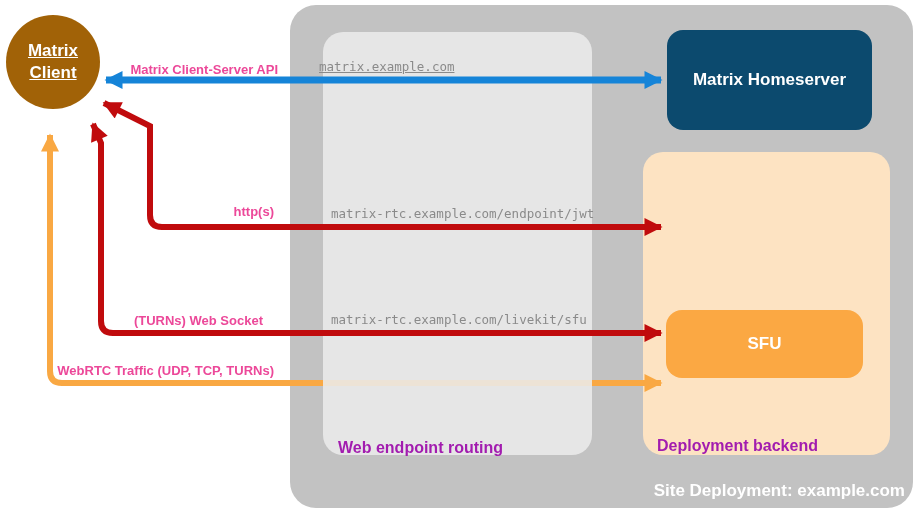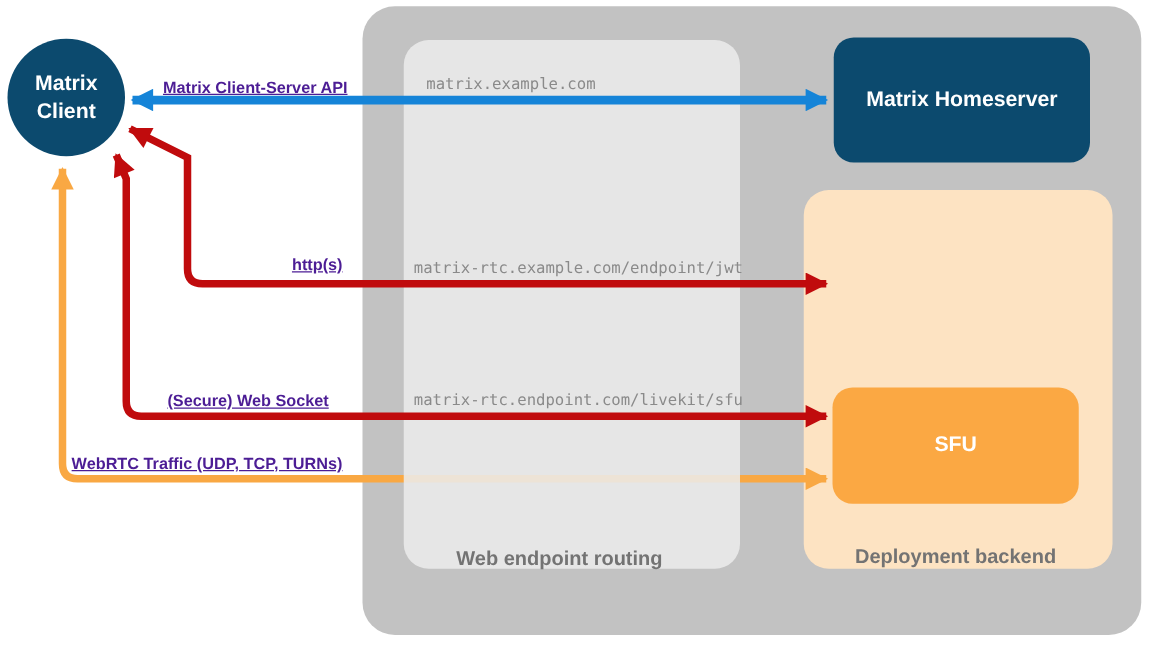--- a/index.html
+++ b/index.html
@@ -10,40 +10,40 @@
   .abs{position:absolute;}
   
   .outer-box{left:290px;top:5px;width:623px;height:503px;background:#C2C2C2;border-radius:26px;z-index:0;}
   .peach-box{left:643px;top:152px;width:247px;height:303px;background:#FDE3C2;border-radius:20px;z-index:1;}
   .svg-under{left:0;top:0;width:921px;height:524px;z-index:2;}
   .inner-box{left:323px;top:32px;width:269px;height:423px;background:rgba(235,235,235,0.88);border-radius:20px;z-index:3;}
   .svg-over{left:0;top:0;width:921px;height:524px;z-index:4;}
   
   .node{z-index:5;display:flex;align-items:center;justify-content:center;text-align:center;
         color:#fff;font-weight:bold;font-size:17px;line-height:1.3;}
-  .client-circle{left:6px;top:31px;width:94px;height:94px;border-radius:50%;background:#0c4a6e;}
+  .client-circle{left:6px;top:15px;width:94px;height:94px;border-radius:50%;background:#a16207;text-decoration:underline;}
   .client-circle .lbl{width:70px;}
   .homeserver{left:667px;top:30px;width:205px;height:100px;border-radius:16px;background:#0c4a6e;}
   .auth-service{left:667px;top:178px;width:198px;height:99px;border-radius:16px;background:#C90E11;}
   .auth-service .lbl{width:150px;}
-  .sfu{left:666px;top:310px;width:197px;height:93px;border-radius:16px;background:#FBA843;}
+  .sfu{left:666px;top:310px;width:197px;height:68px;border-radius:16px;background:#FBA843;}
   
-  .zone-label{z-index:5;font-weight:bold;font-size:16px;color:#737373;white-space:nowrap;margin-left:27px;}
+  .zone-label{z-index:5;font-weight:bold;font-size:16px;color:#a21caf;white-space:nowrap;}
   .routing-label{left:338px;top:439px;}
   .backend-label{left:657px;top:437px;}
   .deployment-label{z-index:5;right:16px;top:481px;font-weight:bold;font-size:17px;color:#FFFFFF;white-space:nowrap;}
   
-  .arrow-label{z-index:5;font-weight:bold;font-size:13px;color:#4c1d95;white-space:nowrap;text-decoration:underline;}
+  .arrow-label{z-index:5;font-weight:bold;font-size:13px;color:#ec4899;white-space:nowrap;}
   .api-label{right:643px;top:62px;}
   .http-label{right:647px;top:204px;}
   .ws-label{right:658px;top:313px;}
   .webrtc-label{right:647px;top:363px;}
   
   .url-label{z-index:5;font-family:"DejaVu Sans Mono","Liberation Mono",monospace;font-size:12.5px;color:#8A8A8A;white-space:nowrap;}
-  .url-1{left:341px;top:59px;}
+  .url-1{left:319px;top:59px;text-decoration:underline;}
   .url-2{left:331px;top:206px;}
   .url-3{left:331px;top:312px;}
 </style>
 </head>
 <body>
 
 <div class="canvas">
 
   <div class="abs outer-box"></div>
 
@@ -88,23 +88,24 @@
   </div>
   <div class="abs node homeserver">
     <div class="lbl">Matrix Homeserver</div>
   </div>
   <div class="abs node sfu">
     <div class="lbl">SFU</div>
   </div>
 
   <div class="abs zone-label routing-label">Web endpoint routing</div>
   <div class="abs zone-label backend-label">Deployment backend</div>
+  <div class="abs deployment-label">Site Deployment: example.com</div>
 
   <div class="abs arrow-label api-label">Matrix Client-Server API</div>
   <div class="abs arrow-label http-label">http(s)</div>
-  <div class="abs arrow-label ws-label">(Secure) Web Socket</div>
+  <div class="abs arrow-label ws-label">(TURNs) Web Socket</div>
   <div class="abs arrow-label webrtc-label">WebRTC Traffic (UDP, TCP, TURNs)</div>
 
   <div class="abs url-label url-1">matrix.example.com</div>
   <div class="abs url-label url-2">matrix-rtc.example.com/endpoint/jwt</div>
-  <div class="abs url-label url-3">matrix-rtc.endpoint.com/livekit/sfu</div>
+  <div class="abs url-label url-3">matrix-rtc.example.com/livekit/sfu</div>
 
 </div>
 
 </body></html>

